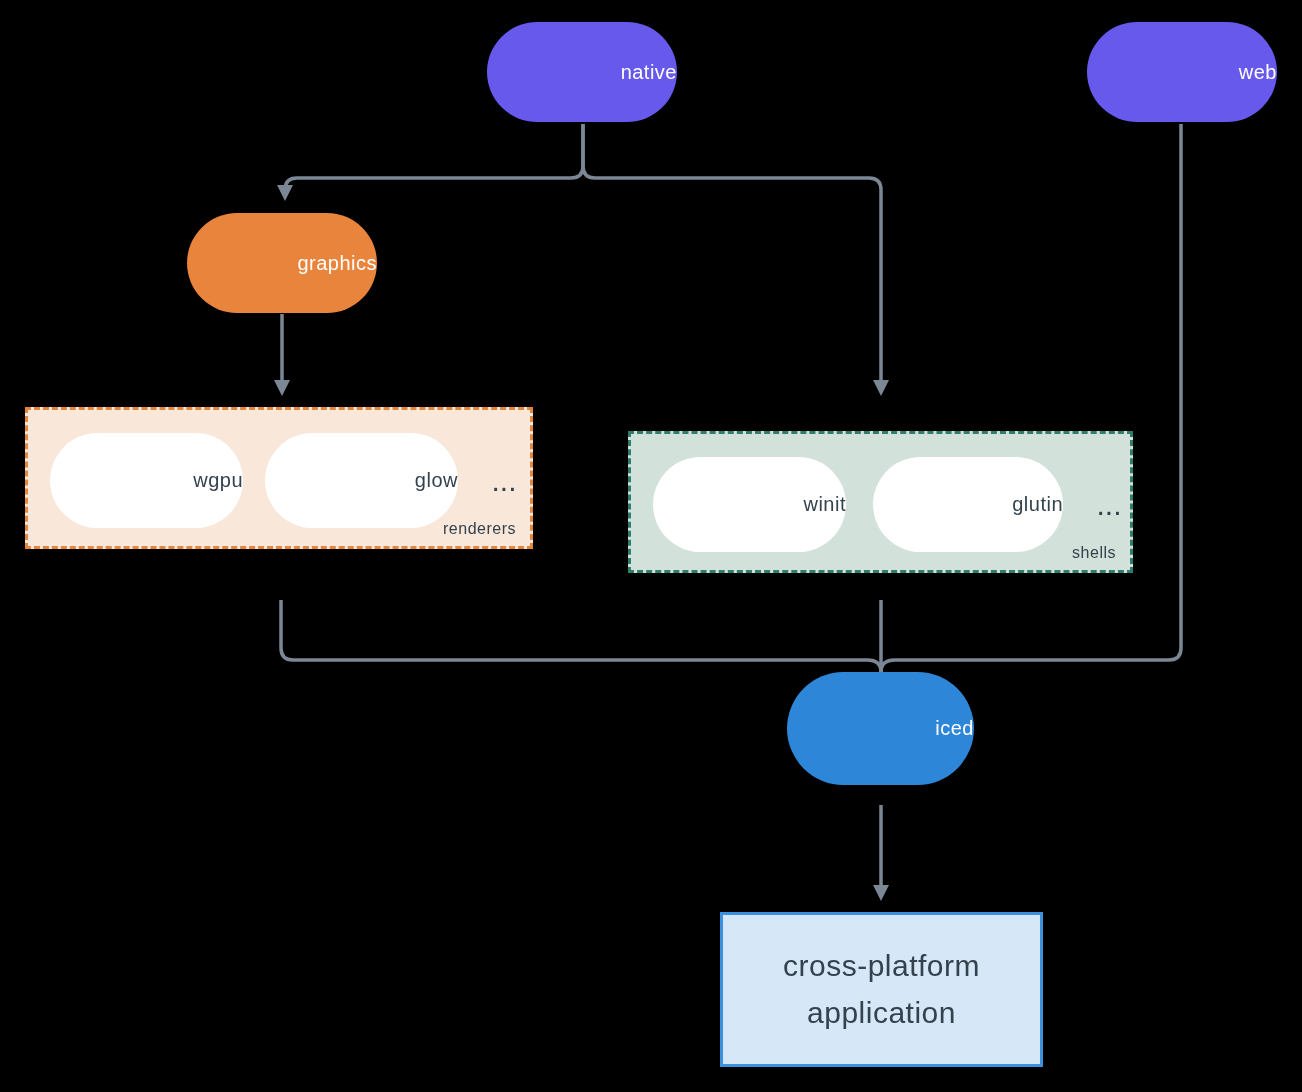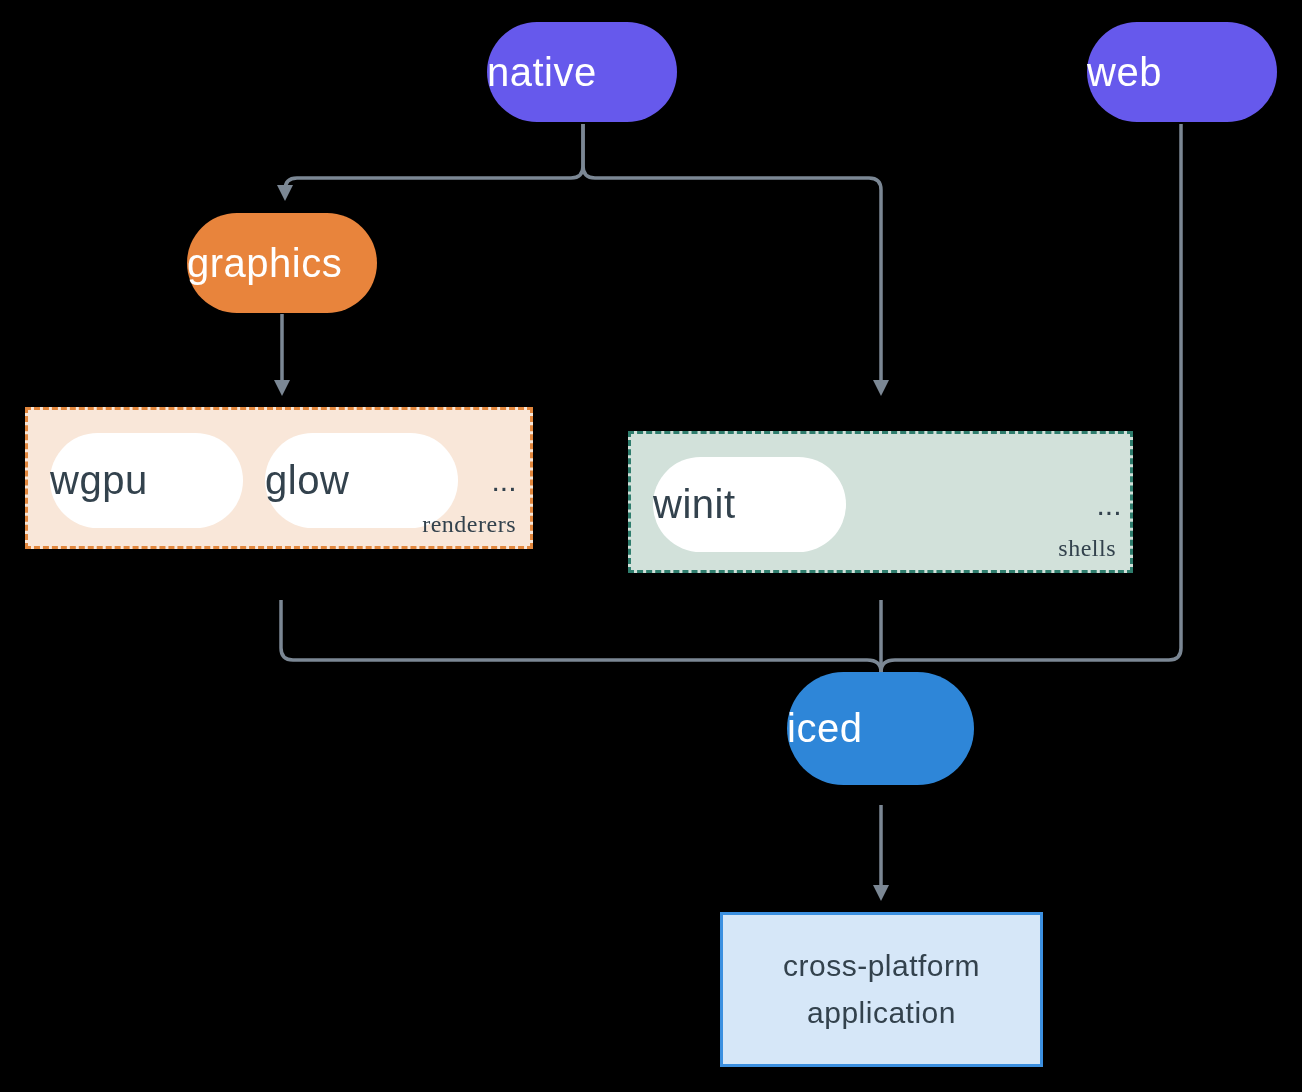--- a/index.html
+++ b/index.html
@@ -25,23 +25,23 @@
     fill: none;
     stroke: var(--line);
     stroke-width: 3.5;
   }
   .arrowhead { fill: var(--line); }
 
   .pill {
     position: absolute;
     display: flex;
     align-items: center;
-    justify-content: flex-start;
+    justify-content: flex-end;
     border-radius: 60px;
-    font-size: 40px;
+    font-size: 20px;
     letter-spacing: 0.5px;
   }
   .pill.purple { background: var(--purple); color: var(--white); }
   .pill.orange { background: var(--orange); color: var(--white); }
   .pill.blue   { background: var(--blue);   color: var(--white); }
   .pill.white  { background: var(--white);  color: var(--dark-text); }
 
   .native   { left: 487px; top: 22px;  width: 190px; height: 100px; }
   .web      { left: 1087px; top: 22px; width: 190px; height: 100px; }
   .graphics { left: 187px; top: 213px; width: 190px; height: 100px; }
@@ -84,23 +84,22 @@
     justify-content: center;
     color: var(--dark-text);
     font-size: 30px;
   }
   .shells .ellipsis { left: 450px; }
   .group-label {
     position: absolute;
     right: 14px;
     bottom: 8px;
     color: var(--dark-text);
-    font-size: 24px;
+    font-size: 16px;
     letter-spacing: 0.5px;
-    font-family: Liberation Serif, serif;
   }
 
   .app-box {
     position: absolute;
     left: 720px; top: 912px;
     width: 323px; height: 155px;
     box-sizing: border-box;
     background: var(--lightblue-bg);
     border: 3px solid var(--blue-border);
     display: flex;
@@ -154,20 +153,23 @@
       <span>glow</span>
     </div>
     <div class="ellipsis">...</div>
     <div class="group-label">renderers</div>
   </div>
 
   <div class="group-box shells">
     <div class="pill white inner-pill p1">
       <span>winit</span>
     </div>
+    <div class="pill white inner-pill p2">
+      <span>glutin</span>
+    </div>
     <div class="ellipsis">...</div>
     <div class="group-label">shells</div>
   </div>
 
   <div class="pill blue iced">
     <span>iced</span>
   </div>
 
   <div class="app-box">
     <span>cross-platform application</span>

